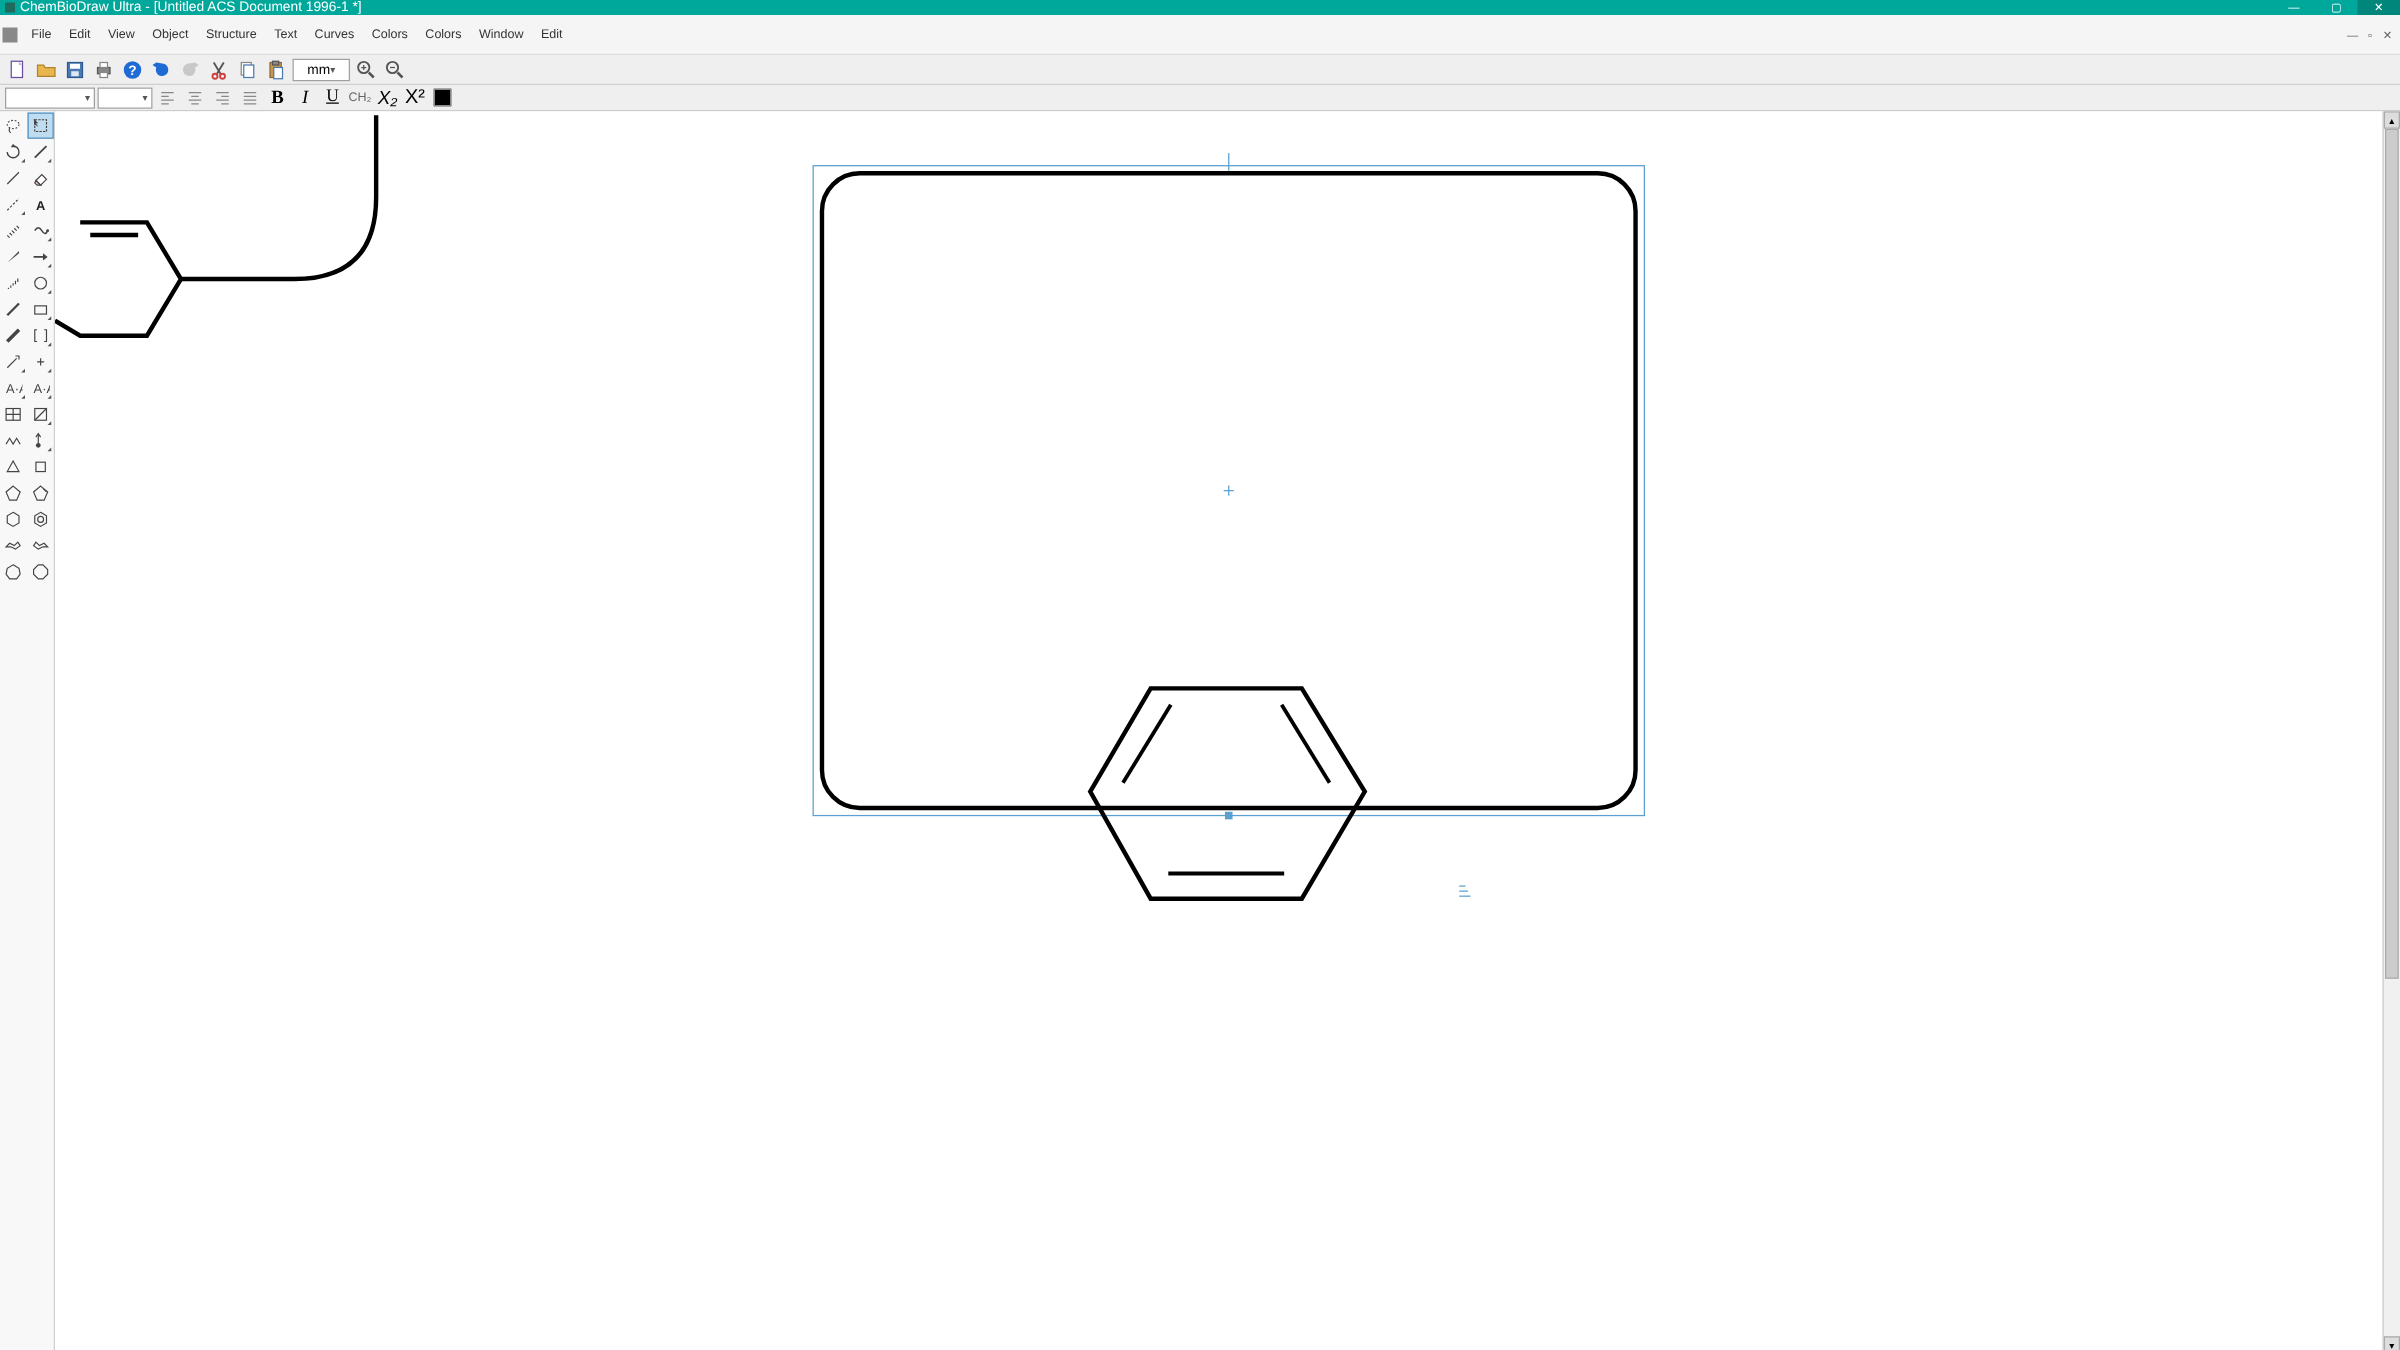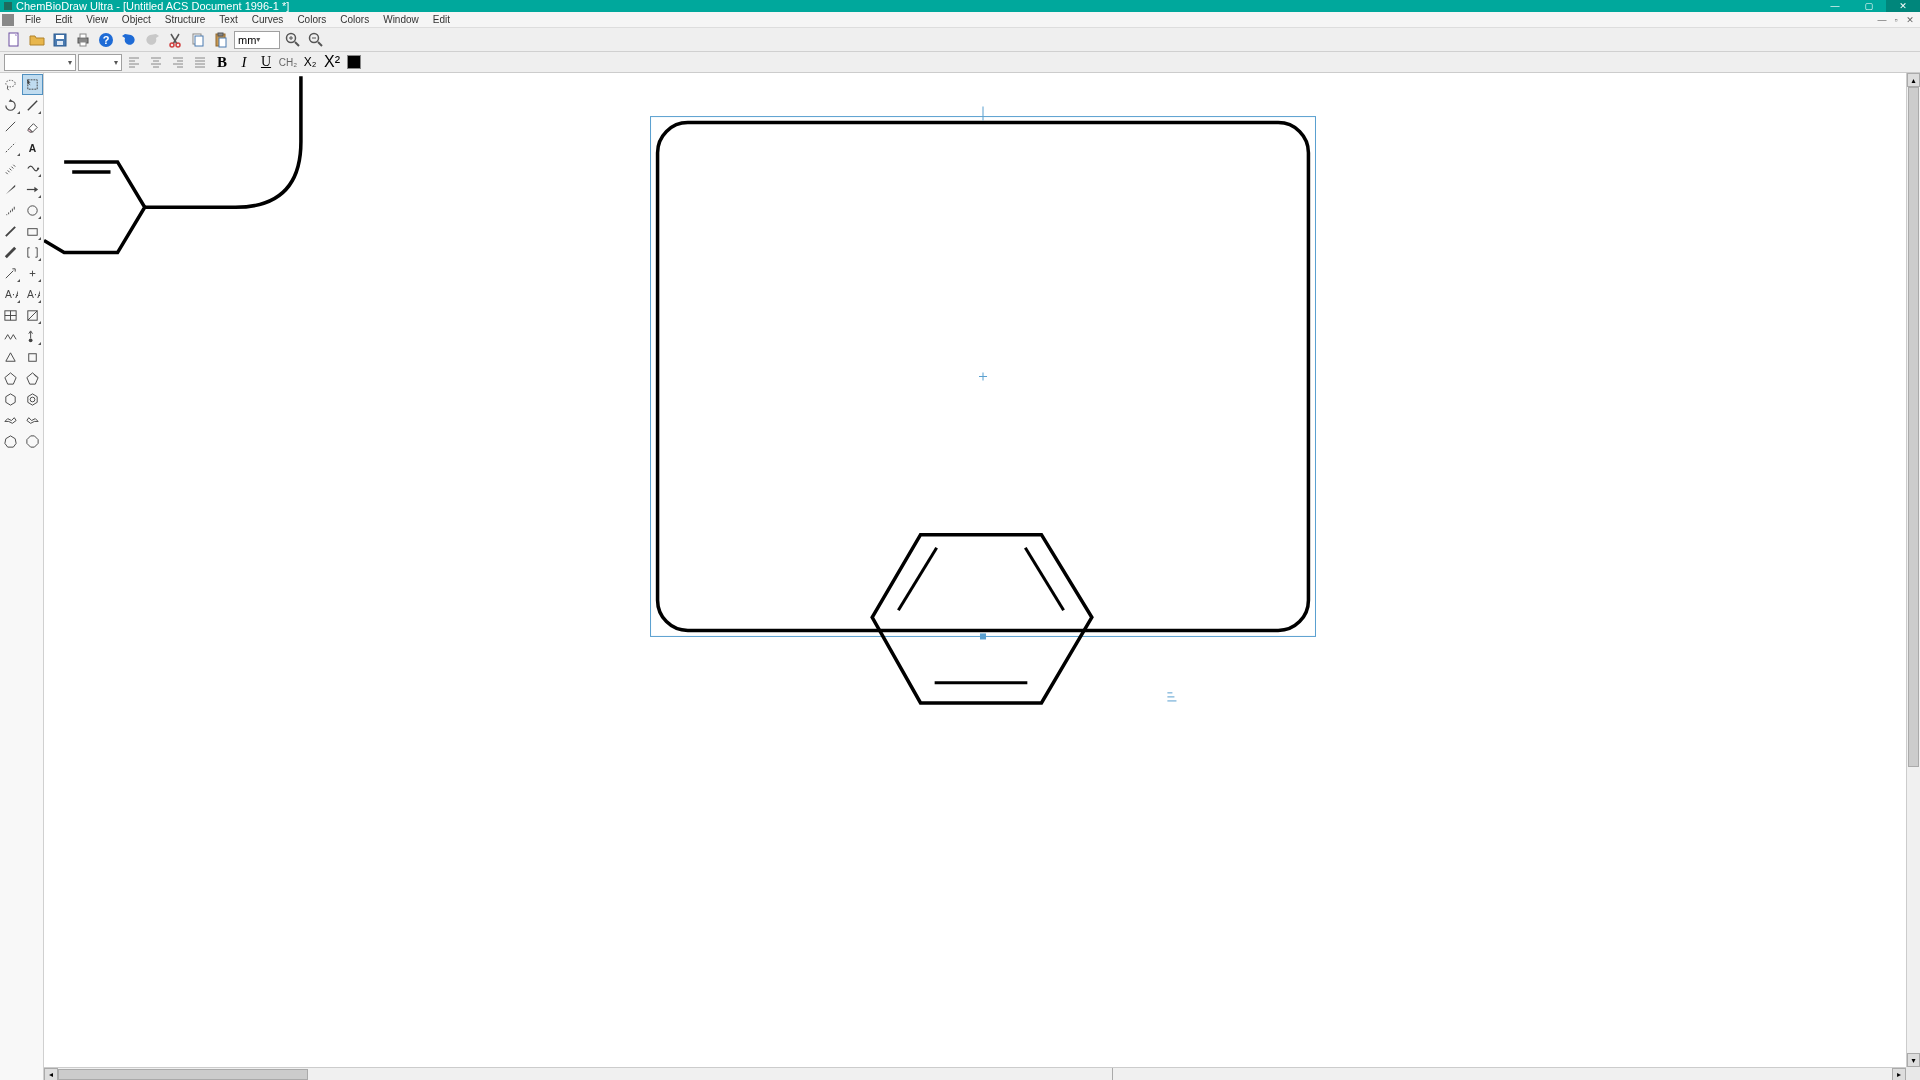--- a/index.html
+++ b/index.html
@@ -4,43 +4,43 @@
 <style>
 * { margin: 0; padding: 0; box-sizing: border-box; font-family: "Segoe UI", Tahoma, sans-serif; font-size: 11px; user-select: none; }
 html, body { width: 1920px; height: 1080px; overflow: hidden; background: #000; }
 
 .titlebar { height: 12px; background: #00a89c; display: flex; align-items: center; color: #fff; font-size: 9px; padding-left: 4px; position: relative; text-align: right; }
 .titlebar .icon { width: 8px; height: 8px; background: #1e6b5e; margin-right: 4px; }
 .titlebar .winbtns { position: absolute; right: 0; top: 0; display: flex; }
 .titlebar .winbtns div { width: 34px; height: 12px; display: flex; align-items: center; justify-content: center; font-size: 9px; color: #fff; }
 .titlebar .winbtns .close { background: #00867b; }
 
-.menubar { height: 16px; background: #f5f5f5; display: flex; align-items: center; padding-left: 2px; border-bottom: 1px solid #ddd; }
+.menubar { height: 32px; background: #f5f5f5; display: flex; align-items: center; padding-left: 2px; border-bottom: 1px solid #ddd; }
 .menubar .mdi-icon { width: 12px; height: 12px; background: #888; margin-right: 4px; }
 .menubar span { padding: 1px 7px; font-size: 10px; color: #333; cursor: default; }
 .menubar .mdi-close { margin-left: auto; display:flex; gap:2px; padding-right:4px;}
 .menubar .mdi-close div { width:12px; height:12px; font-size:9px; color:#666; display:flex; align-items:center; justify-content:center;}
 
 .toolbar1 { height: 24px; background: #efefef; display: flex; align-items: center; padding: 2px 4px; gap: 3px; border-bottom: 1px solid #d0d0d0; }
 .tbtn { width: 20px; height: 20px; display: flex; align-items: center; justify-content: center; border: 1px solid transparent; border-radius: 2px; cursor: pointer; }
 .tbtn svg { width: 16px; height: 16px; }
-.zoom-combo { width: 46px; height: 18px; border: 1px solid #a0a0a0; background: #fff; font-size: 10px; padding: 1px 3px; display: flex; align-items: center; justify-content: flex-start; }
+.zoom-combo { width: 46px; height: 18px; border: 1px solid #a0a0a0; background: #fff; font-size: 10px; padding: 1px 3px; display: flex; align-items: center; justify-content: center; }
 .zoom-combo::after { content:"▾"; font-size:8px; color:#555; }
 
 .toolbar2 { height: 21px; background: #efefef; display: flex; align-items: center; padding: 0 4px; gap: 2px; border-bottom: 1px solid #ccc; }
 .combo { height: 17px; border: 1px solid #a0a0a0; background: #fff; font-size: 10px; padding: 0 3px; display:flex; align-items:center; justify-content:flex-end; }
 .combo::after { content:"▾"; font-size:8px; color:#555; margin-left:4px;}
 .combo.font { width: 72px; }
 .combo.size { width: 44px; }
 .fbtn { width: 20px; height: 18px; display: flex; align-items: center; justify-content: center; cursor: pointer; }
 .bold { font-family: "Times New Roman", serif; font-weight: bold; font-size: 15px; }
 .italic { font-family: "Times New Roman", serif; font-style: italic; font-size: 15px; }
 .underline { font-family: "Times New Roman", serif; text-decoration: underline; font-size: 14px; }
 .formula { font-size: 10px; color:#666; }
-.sub { font-size: 12px; }
+.sub { font-size: 15px; font-style: italic; }
 .sup { font-size: 16px; text-align: center; }
 .color-swatch { width: 14px; height: 14px; background: #000; border: 1px solid #888; }
 
 .workspace { position: relative; height: 1008px; background: #fff; display: flex; }
 
 .tool-palette { width: 44px; background: #f8f8f8; border-right: 1px solid #d0d0d0; display: grid; grid-template-columns: 1fr 1fr; grid-auto-rows: 21px; gap: 0; padding-top: 1px; z-index: 5; }
 .ptool { border: 1px solid transparent; display: flex; align-items: center; justify-content: center; cursor: pointer; position: relative; }
 .ptool.active { background: #c0dcf0; border-color: #5090c0; }
 .ptool svg { width: 15px; height: 15px; }
 .ptool .corner { position:absolute; right:1px; bottom:1px; width:0; height:0; border-left:3px solid transparent; border-bottom:3px solid #555; }

